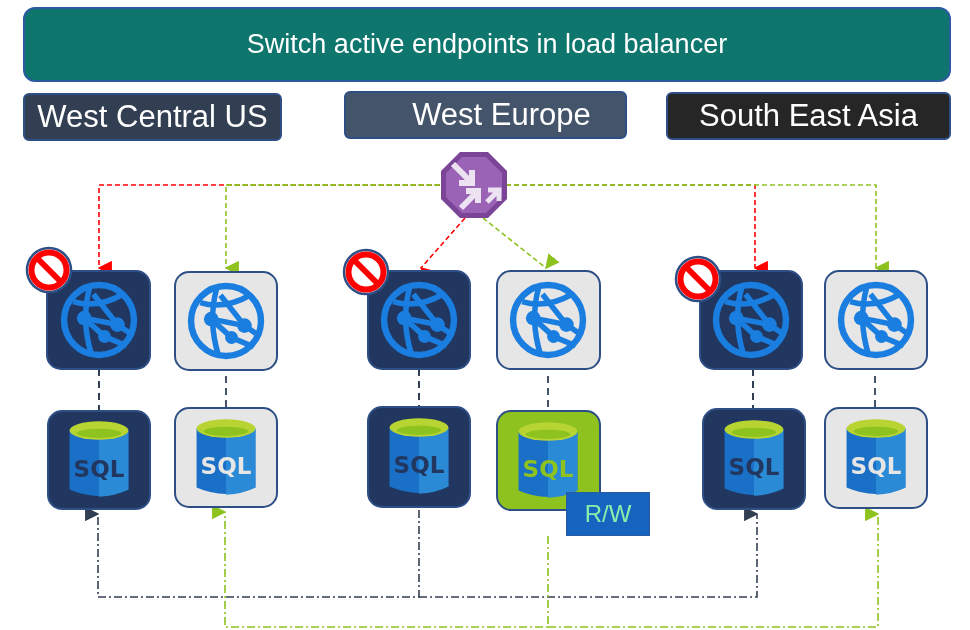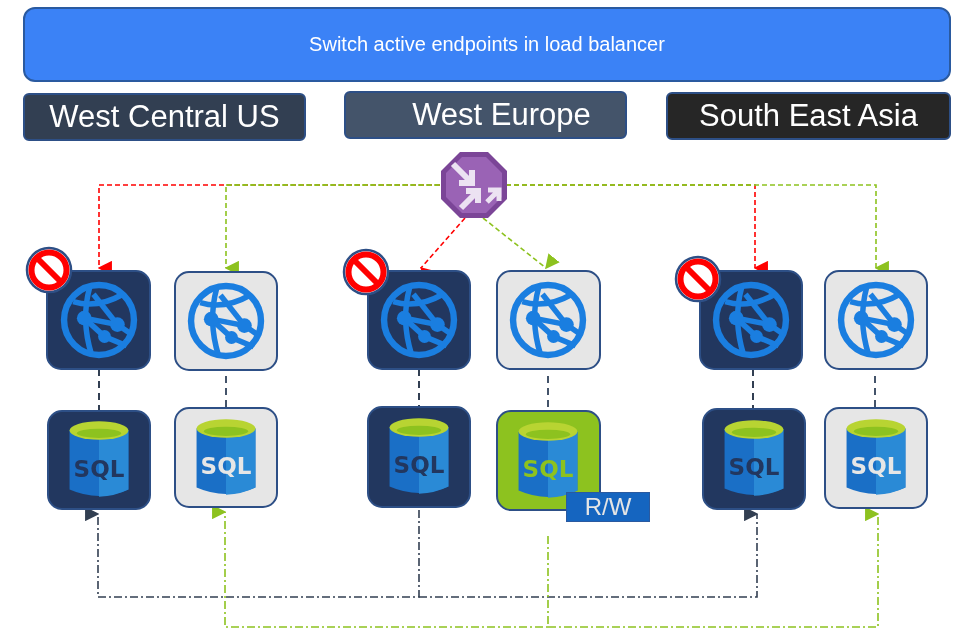--- a/index.html
+++ b/index.html
@@ -1,23 +1,23 @@
 <!DOCTYPE html>
 <html><head>
 <meta charset="utf-8">
 <style>
   html, body { margin:0; padding:0; background:#ffffff; }
   body { width:970px; height:630px; position:relative; overflow:hidden; font-family:"Liberation Sans", sans-serif; }
-  .banner { position:absolute; left:23px; top:7px; width:928px; height:75px; background:#3b82f6; border:2px solid #2a5aa0; border-radius:12px; box-sizing:border-box; color:#fff; font-size:20px; display:flex; align-items:center; justify-content:center; }
+  .banner { position:absolute; left:23px; top:7px; width:928px; height:75px; background:#0f766e; border:2px solid #2a5aa0; border-radius:12px; box-sizing:border-box; color:#fff; font-size:27px; display:flex; align-items:center; justify-content:center; }
   .region { position:absolute; height:48px; border-radius:6px; border:2px solid #2d4f86; box-sizing:border-box; color:#fff; font-size:31px; display:flex; align-items:center; justify-content:center; }
-  #r0 { left:23px; top:93px; width:283px; background:#323f52;text-align:right; }
+  #r0 { left:23px; top:93px; width:259px; background:#323f52;text-align:right; }
   #r1 { left:344px; top:91px; width:283px; background:#44546a;padding-left:32px; }
   #r2 { left:666px; top:92px; width:285px; background:#262626; }
   svg#diagram { position:absolute; left:0; top:0; }
-  .rw { position:absolute; left:566px; top:492px; width:84px; height:30px; background:#1565c0; border:1px solid #2a5aa0; box-sizing:border-box; color:#e5e5e5; font-size:24px; display:flex; align-items:center; justify-content:center; }
+  .rw { position:absolute; left:566px; top:492px; width:84px; height:44px; background:#1565c0; border:1px solid #2a5aa0; box-sizing:border-box; color:#86efac; font-size:24px; display:flex; align-items:center; justify-content:center; }
 </style>
 </head>
 <body>
 
 <div class="banner">Switch active endpoints in load balancer</div>
 <div class="region" id="r0">West Central US</div>
 <div class="region" id="r1">West Europe</div>
 <div class="region" id="r2">South East Asia</div>
 
 <svg id="diagram" width="970" height="630">

